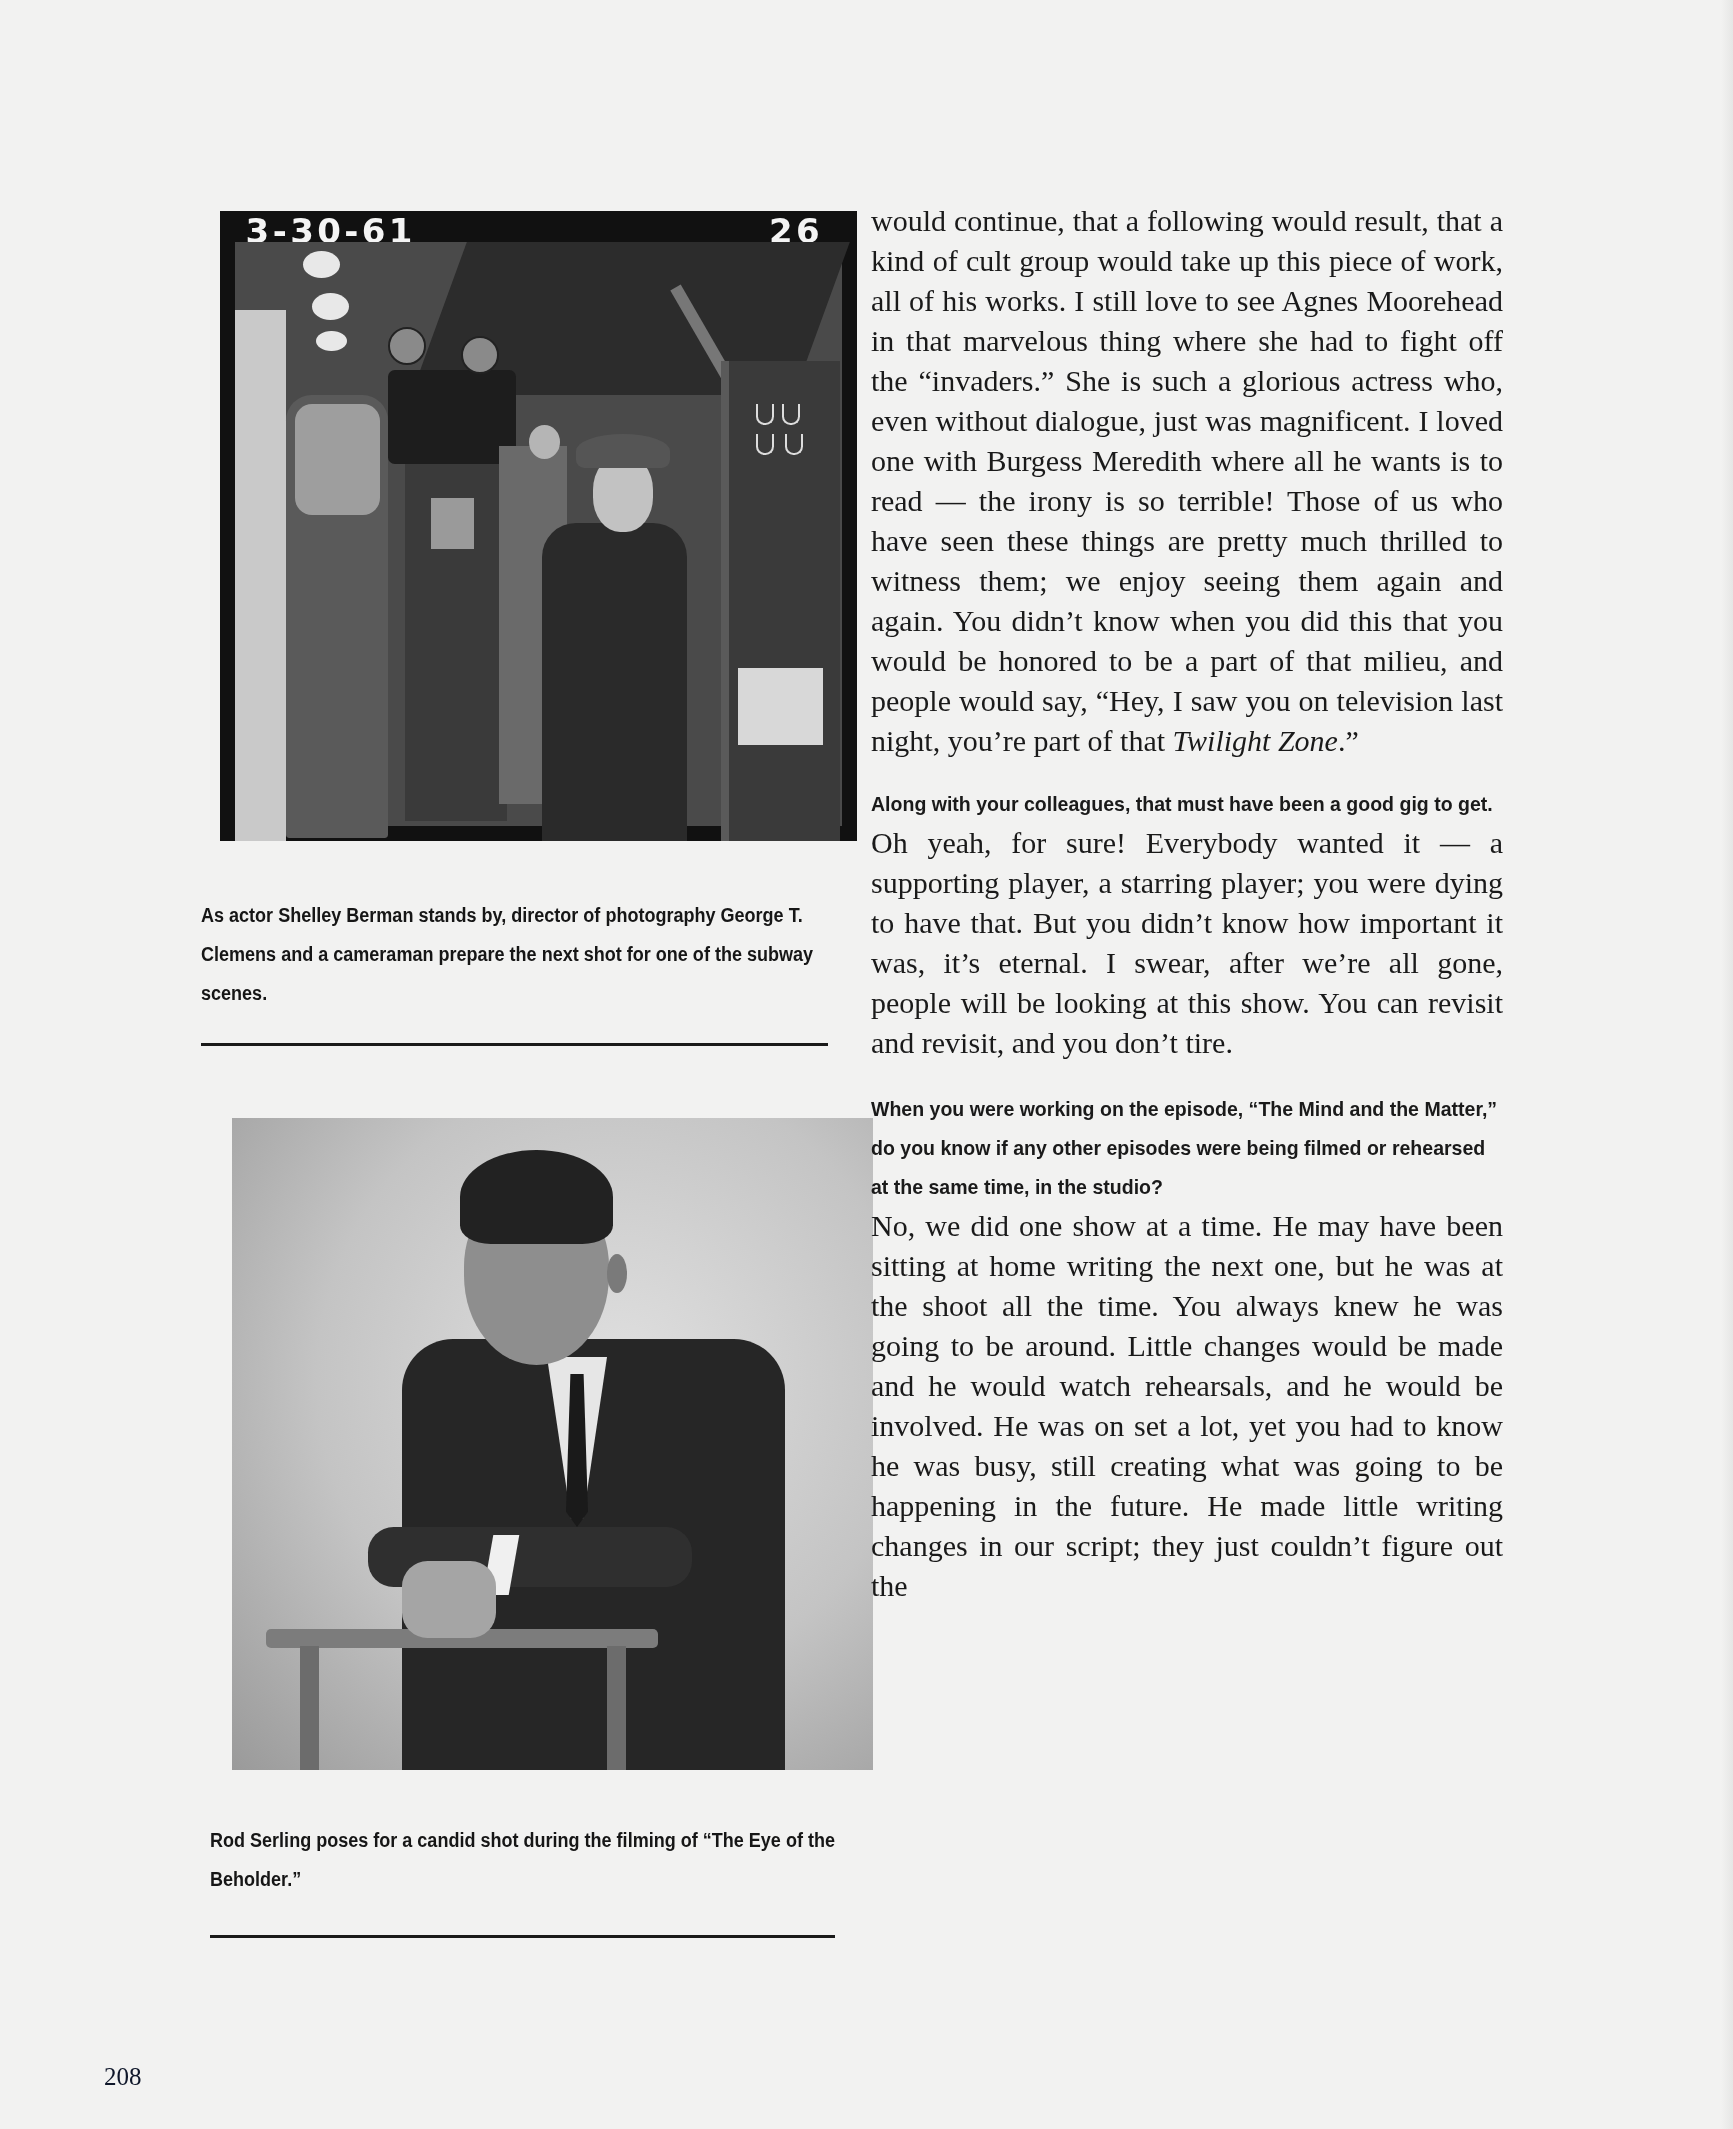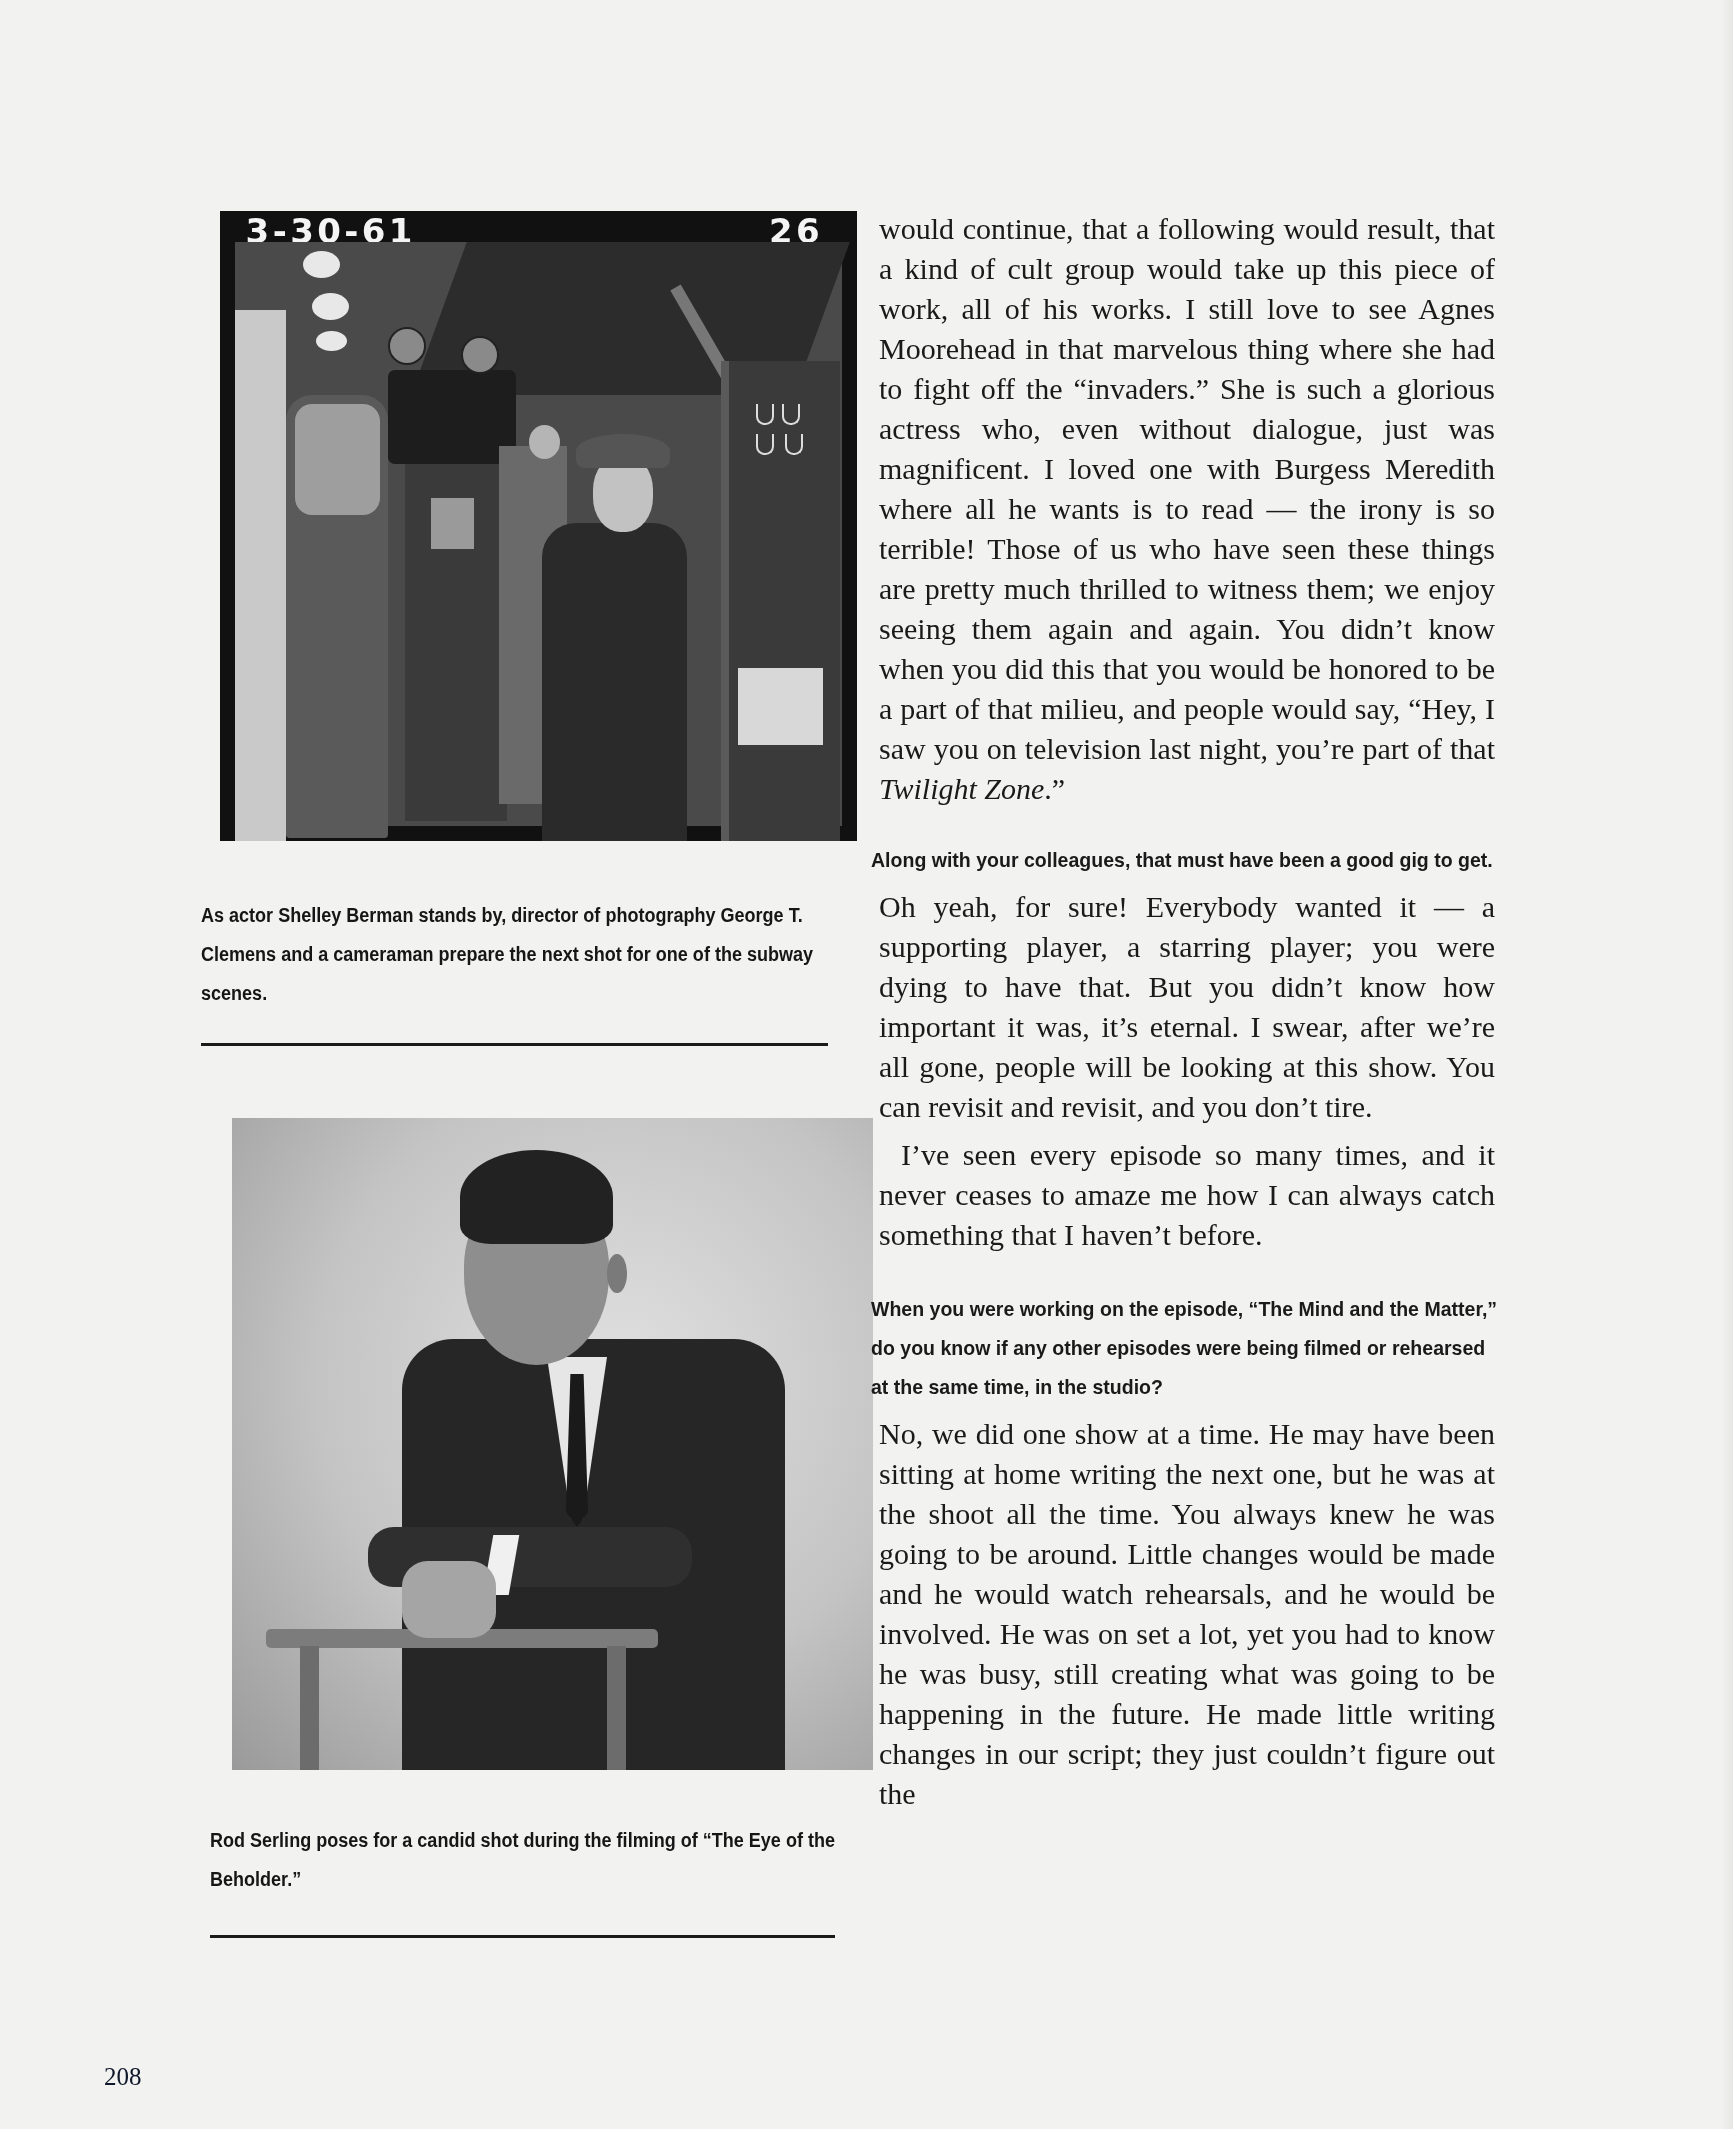--- a/index.html
+++ b/index.html
@@ -82,21 +82,21 @@
   .rule-2 { left: 210px; top: 1935px; width: 625px; }
 
   
   .col {
     position: absolute; left: 871px; top: 201px; width: 632px;
     font-family: "Liberation Serif", serif;
     color: #1a1a1a;
   }
   .body-text {
     font-size: 30px; line-height: 40px;
-    text-align: justify; margin: 8px;
+    text-align: justify; margin: 0;
   }
   .body-text em { font-style: italic; }
   .indent { text-indent: 22px; }
   .question {
     font-family: "Liberation Sans", sans-serif; font-weight: bold;
     font-size: 21px; line-height: 39px; margin: 0;
     transform: scaleX(0.93); transform-origin: left top;
     width: 681px;
   }
   .gap-q1 { height: 23px; }
@@ -163,20 +163,19 @@
 </div>
 
 <div class="caption caption-2">Rod Serling poses for a candid shot during the filming of “The Eye of the Beholder.”</div>
 <div class="rule rule-2"></div>
 
 <div class="col">
   <p class="body-text"><span>would continue, that a following would result, that a kind of cult group would take up this piece of work, all of his works. I still love to see Agnes Moorehead in that marvelous thing where she had to fight off the “invaders.” She is such a glorious actress who, even without dialogue, just was magnificent. I loved one with Burgess Meredith where all he wants is to read — the irony is so terrible! Those of us who have seen these things are pretty much thrilled to witness them; we enjoy seeing them again and again. You didn’t know when you did this that you would be honored to be a part of that milieu, and people would say, “Hey, I saw you on television last night, you’re part of that </span><em>Twilight Zone</em><span>.”</span></p>
   <div class="gap-q1"></div>
   <p class="question">Along with your colleagues, that must have been a good gig to get.</p>
   <p class="body-text">Oh yeah, for sure! Everybody wanted it — a supporting player, a starring player; you were dying to have that. But you didn’t know how important it was, it’s eternal. I swear, after we’re all gone, people will be looking at this show. You can revisit and revisit, and you don’t tire.</p>
-  <p class="body-text indent">I’ve seen every episode so many times, and it never ceases to amaze me how I can always catch something that I haven’t before.</p>
   <div class="gap-q2"></div>
   <p class="question">When you were working on the episode, “The Mind and the Matter,” do you know if any other episodes were being filmed or rehearsed at the same time, in the studio?</p>
   <p class="body-text">No, we did one show at a time. He may have been sitting at home writing the next one, but he was at the shoot all the time. You always knew he was going to be around. Little changes would be made and he would watch rehearsals, and he would be involved. He was on set a lot, yet you had to know he was busy, still creating what was going to be happening in the future. He made little writing changes in our script; they just couldn’t figure out the</p>
 </div>
 
 <div class="page-number">208</div>
 
 
 </body></html>

